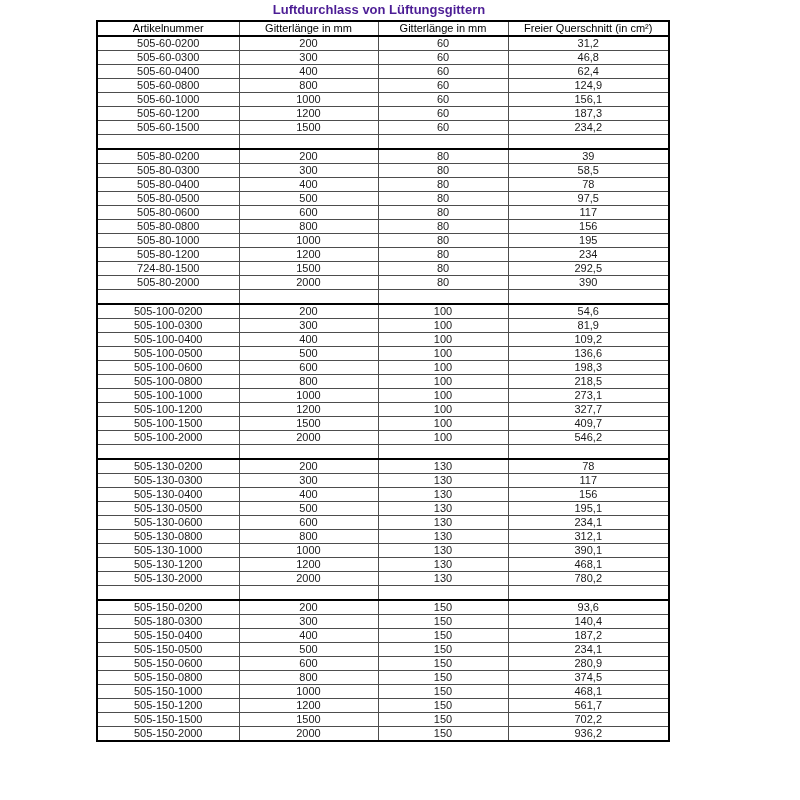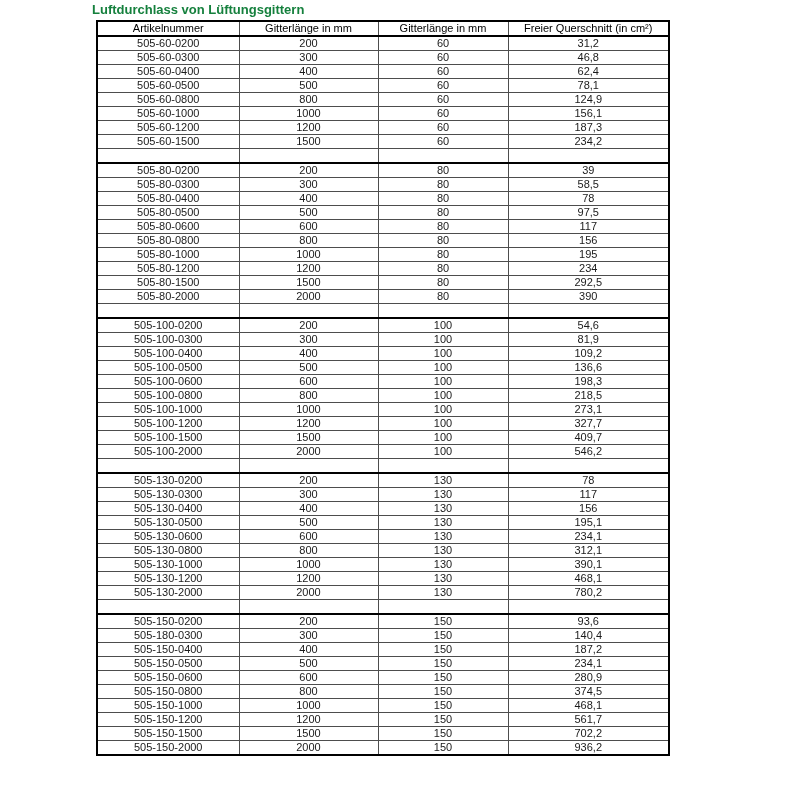--- a/index.html
+++ b/index.html
@@ -15,24 +15,24 @@
     position: relative;
     width: 800px;
     height: 800px;
     overflow: hidden;
   }
   .doc-title {
     position: absolute;
     top: 2px;
     left: 92px;
     width: 574px;
-    text-align: left;
+    text-align: center;
     font-size: 13px;
     font-weight: bold;
-    color: #15803d;
+    color: #4c1d95;
   }
   .table-wrap {
     position: absolute;
     top: 20px;
     left: 96px;
   }
   table.data-table {
     border-collapse: collapse;
     table-layout: fixed;
     border: 2px solid #000000;
@@ -98,26 +98,20 @@
             <td>60</td>
             <td>46,8</td>
           </tr>
           <tr>
             <td>505-60-0400</td>
             <td>400</td>
             <td>60</td>
             <td>62,4</td>
           </tr>
           <tr>
-            <td>505-60-0500</td>
-            <td>500</td>
-            <td>60</td>
-            <td>78,1</td>
-          </tr>
-          <tr>
             <td>505-60-0800</td>
             <td>800</td>
             <td>60</td>
             <td>124,9</td>
           </tr>
           <tr>
             <td>505-60-1000</td>
             <td>1000</td>
             <td>60</td>
             <td>156,1</td>
@@ -182,21 +176,21 @@
             <td>80</td>
             <td>195</td>
           </tr>
           <tr>
             <td>505-80-1200</td>
             <td>1200</td>
             <td>80</td>
             <td>234</td>
           </tr>
           <tr>
-            <td>505-80-1500</td>
+            <td>724-80-1500</td>
             <td>1500</td>
             <td>80</td>
             <td>292,5</td>
           </tr>
           <tr>
             <td>505-80-2000</td>
             <td>2000</td>
             <td>80</td>
             <td>390</td>
           </tr>

